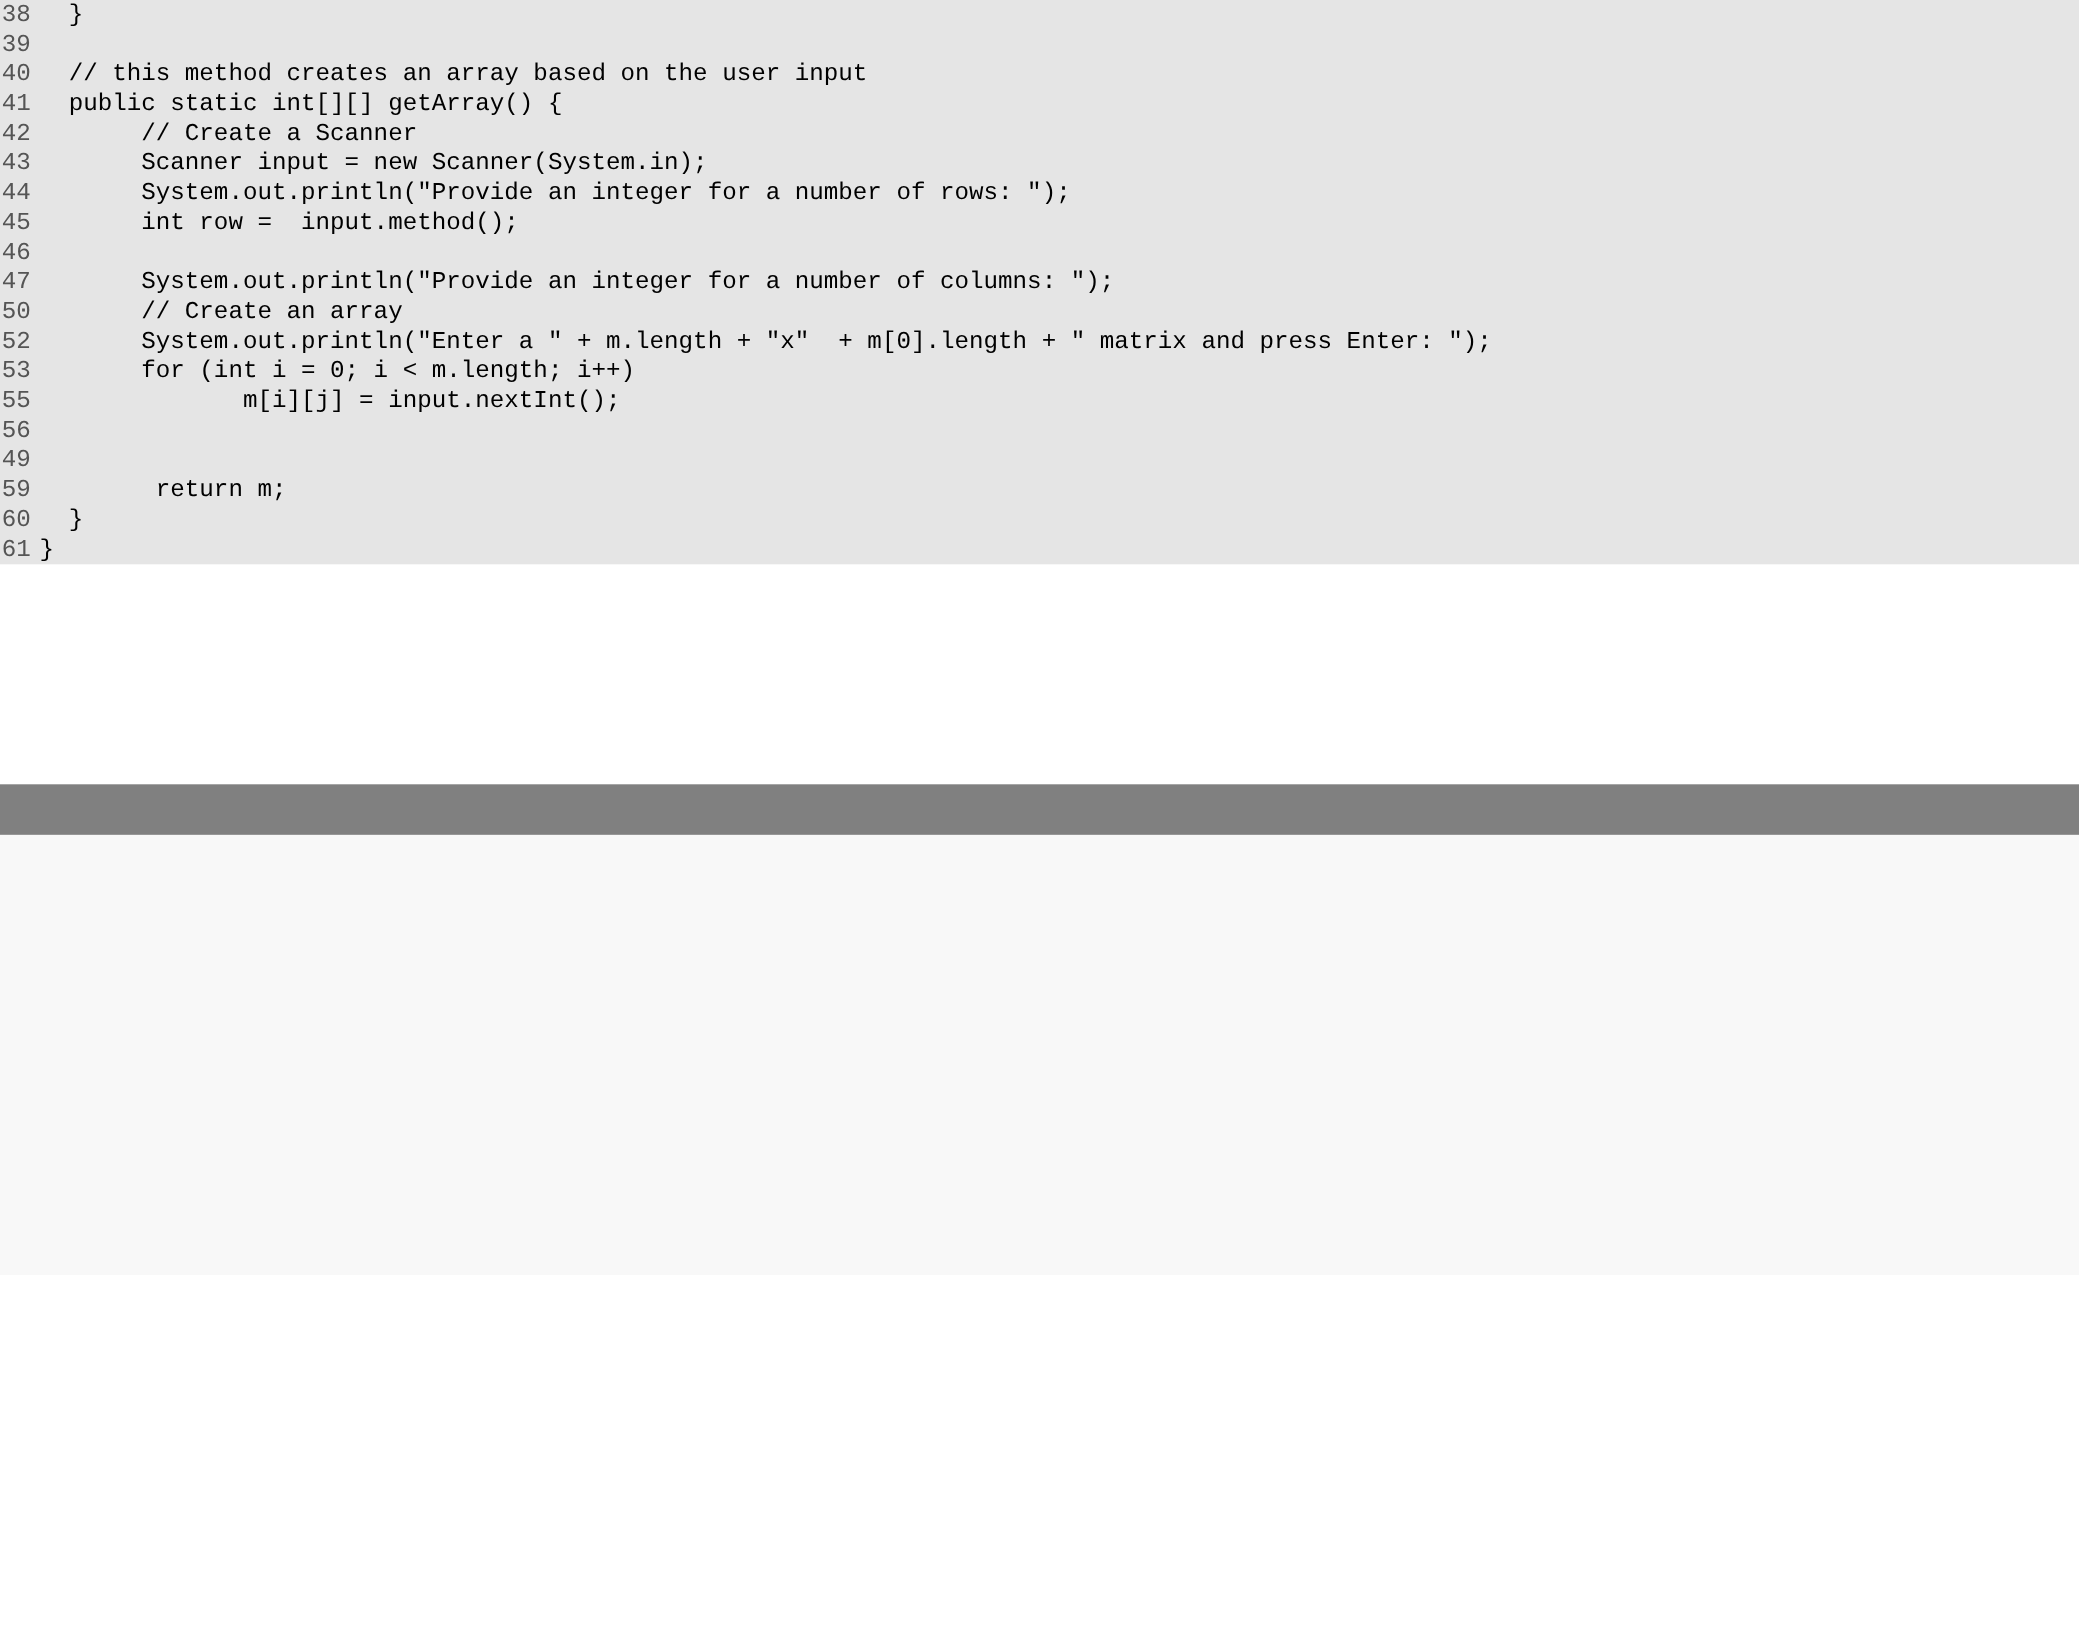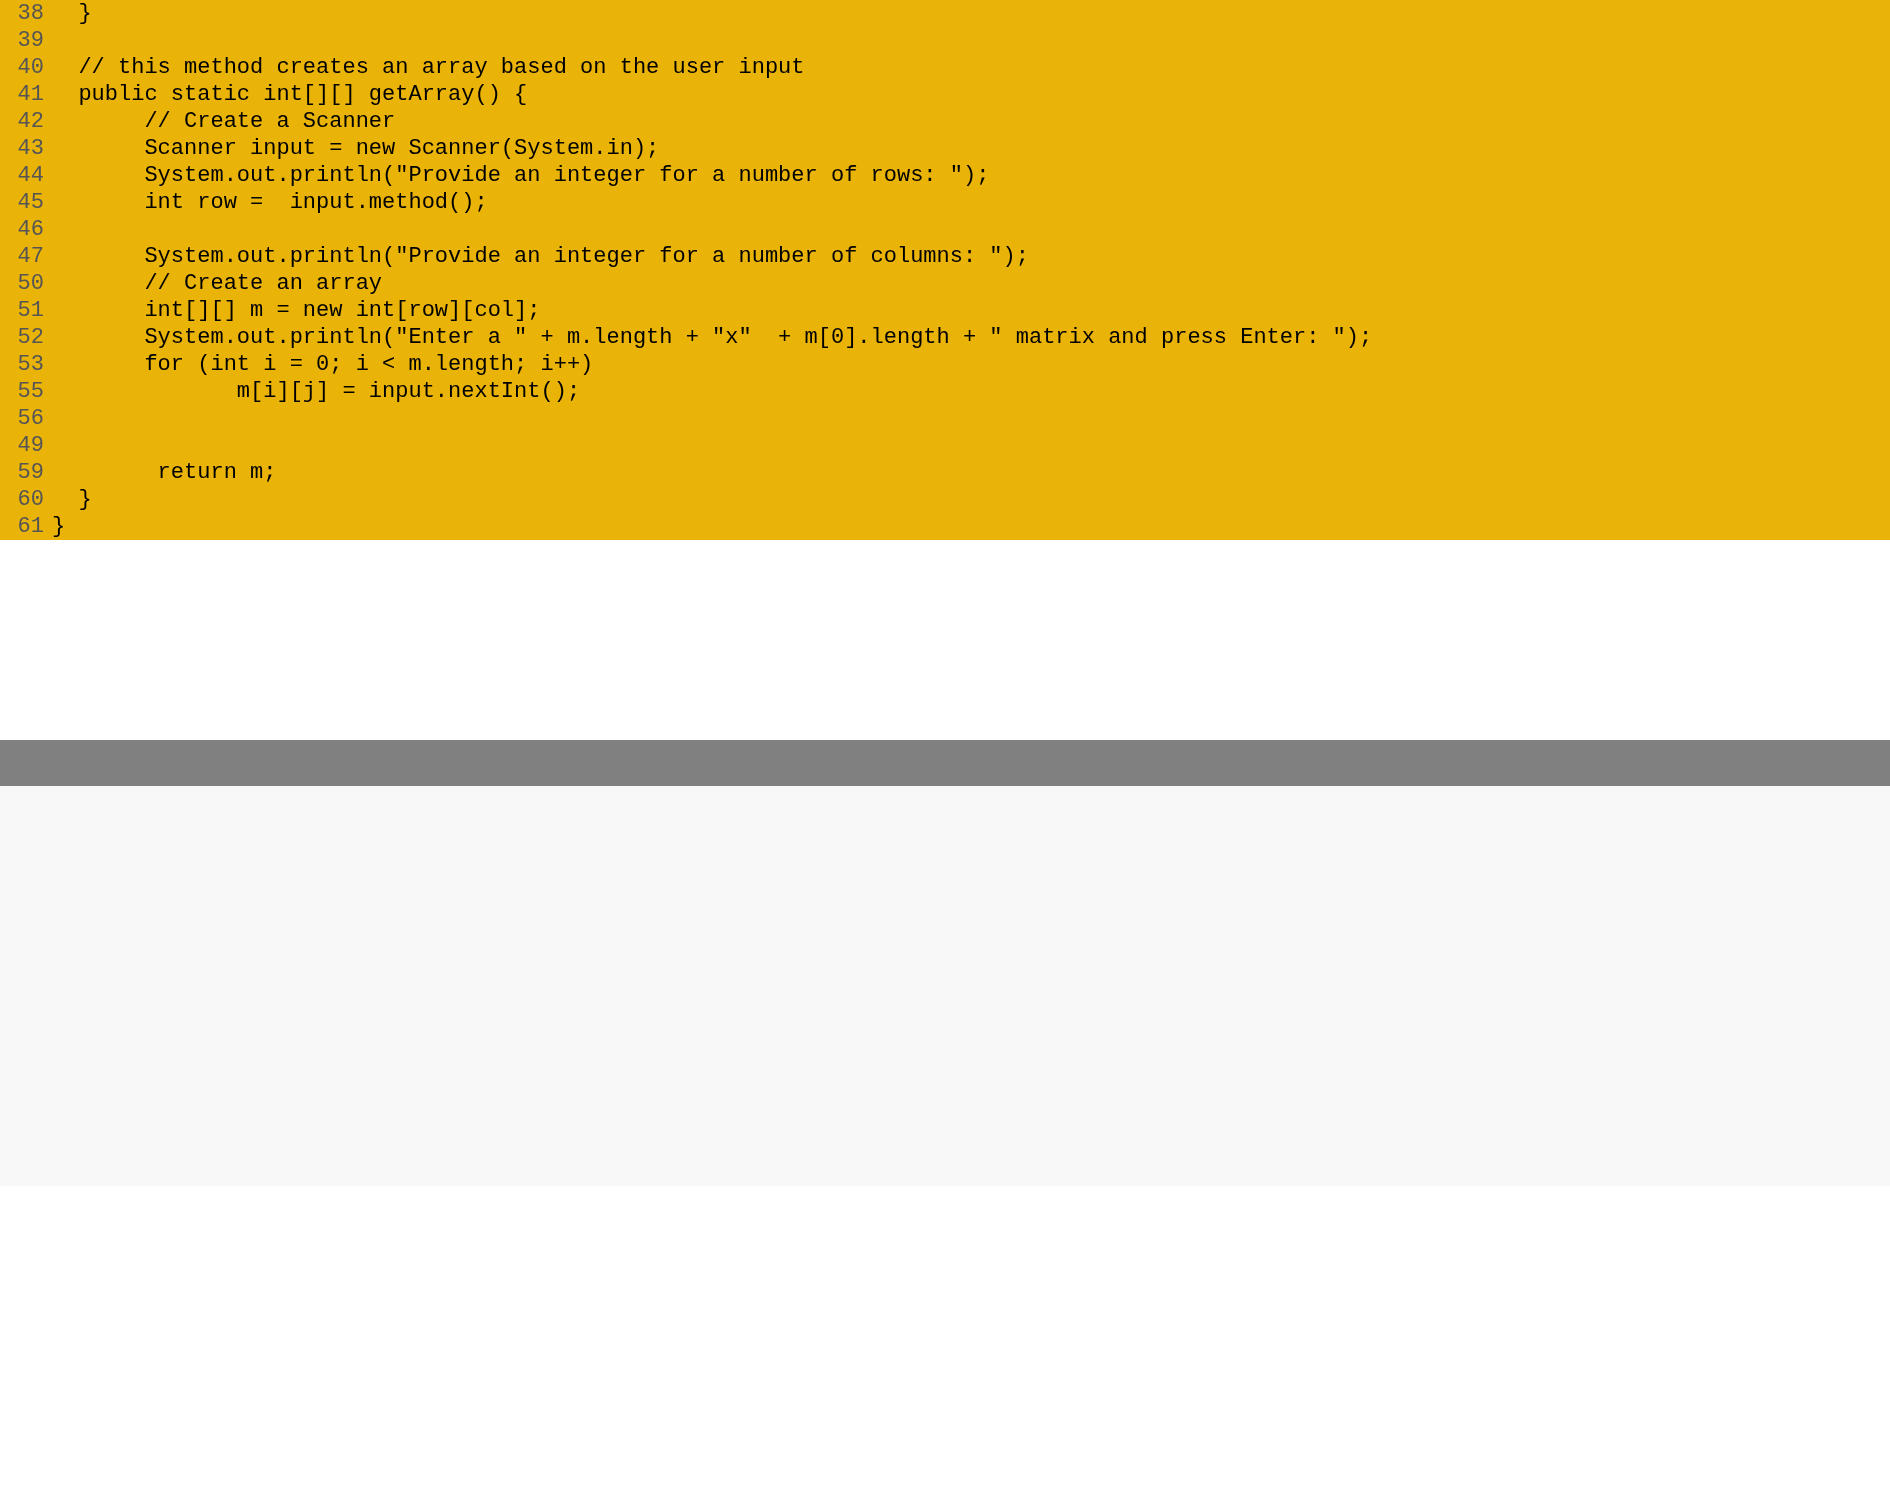--- a/index.html
+++ b/index.html
@@ -9,24 +9,23 @@
     }
     body {
       font-family: "Consolas", "Monaco", "Courier New", monospace;
       font-size: 22px;
       background: #fff;
       width: 1890px;
       height: 1488px;
       overflow: hidden;
     }
     .editor-container {
-      background: #eab308;
+      background: #e5e5e5;
       width: 100%;
       position: relative;
-      padding-left: 16px;
     }
     .code-line {
       display: flex;
       height: 27px;
       line-height: 27px;
       white-space: pre;
       position: relative;
     }
     .line-number {
       width: 36px;
@@ -98,24 +97,20 @@
   </div>
   <div class="code-line">
     <span class="line-number">47</span>
     <span class="line-content">       System.out.println("Provide an integer for a number of columns: ");</span>
   </div>
   <div class="code-line">
     <span class="line-number">50</span>
     <span class="line-content">       // Create an array</span>
   </div>
   <div class="code-line">
-    <span class="line-number">51</span>
-    <span class="line-content">       int[][] m = new int[row][col];</span>
-  </div>
-  <div class="code-line">
     <span class="line-number">52</span>
     <span class="line-content">       System.out.println("Enter a " + m.length + "x"  + m[0].length + " matrix and press Enter: ");</span>
   </div>
   <div class="code-line">
     <span class="line-number">53</span>
     <span class="line-content">       for (int i = 0; i &lt; m.length; i++)</span>
   </div>
   <div class="code-line">
     <span class="line-number">55</span>
     <span class="line-content">              m[i][j] = input.nextInt();</span>

